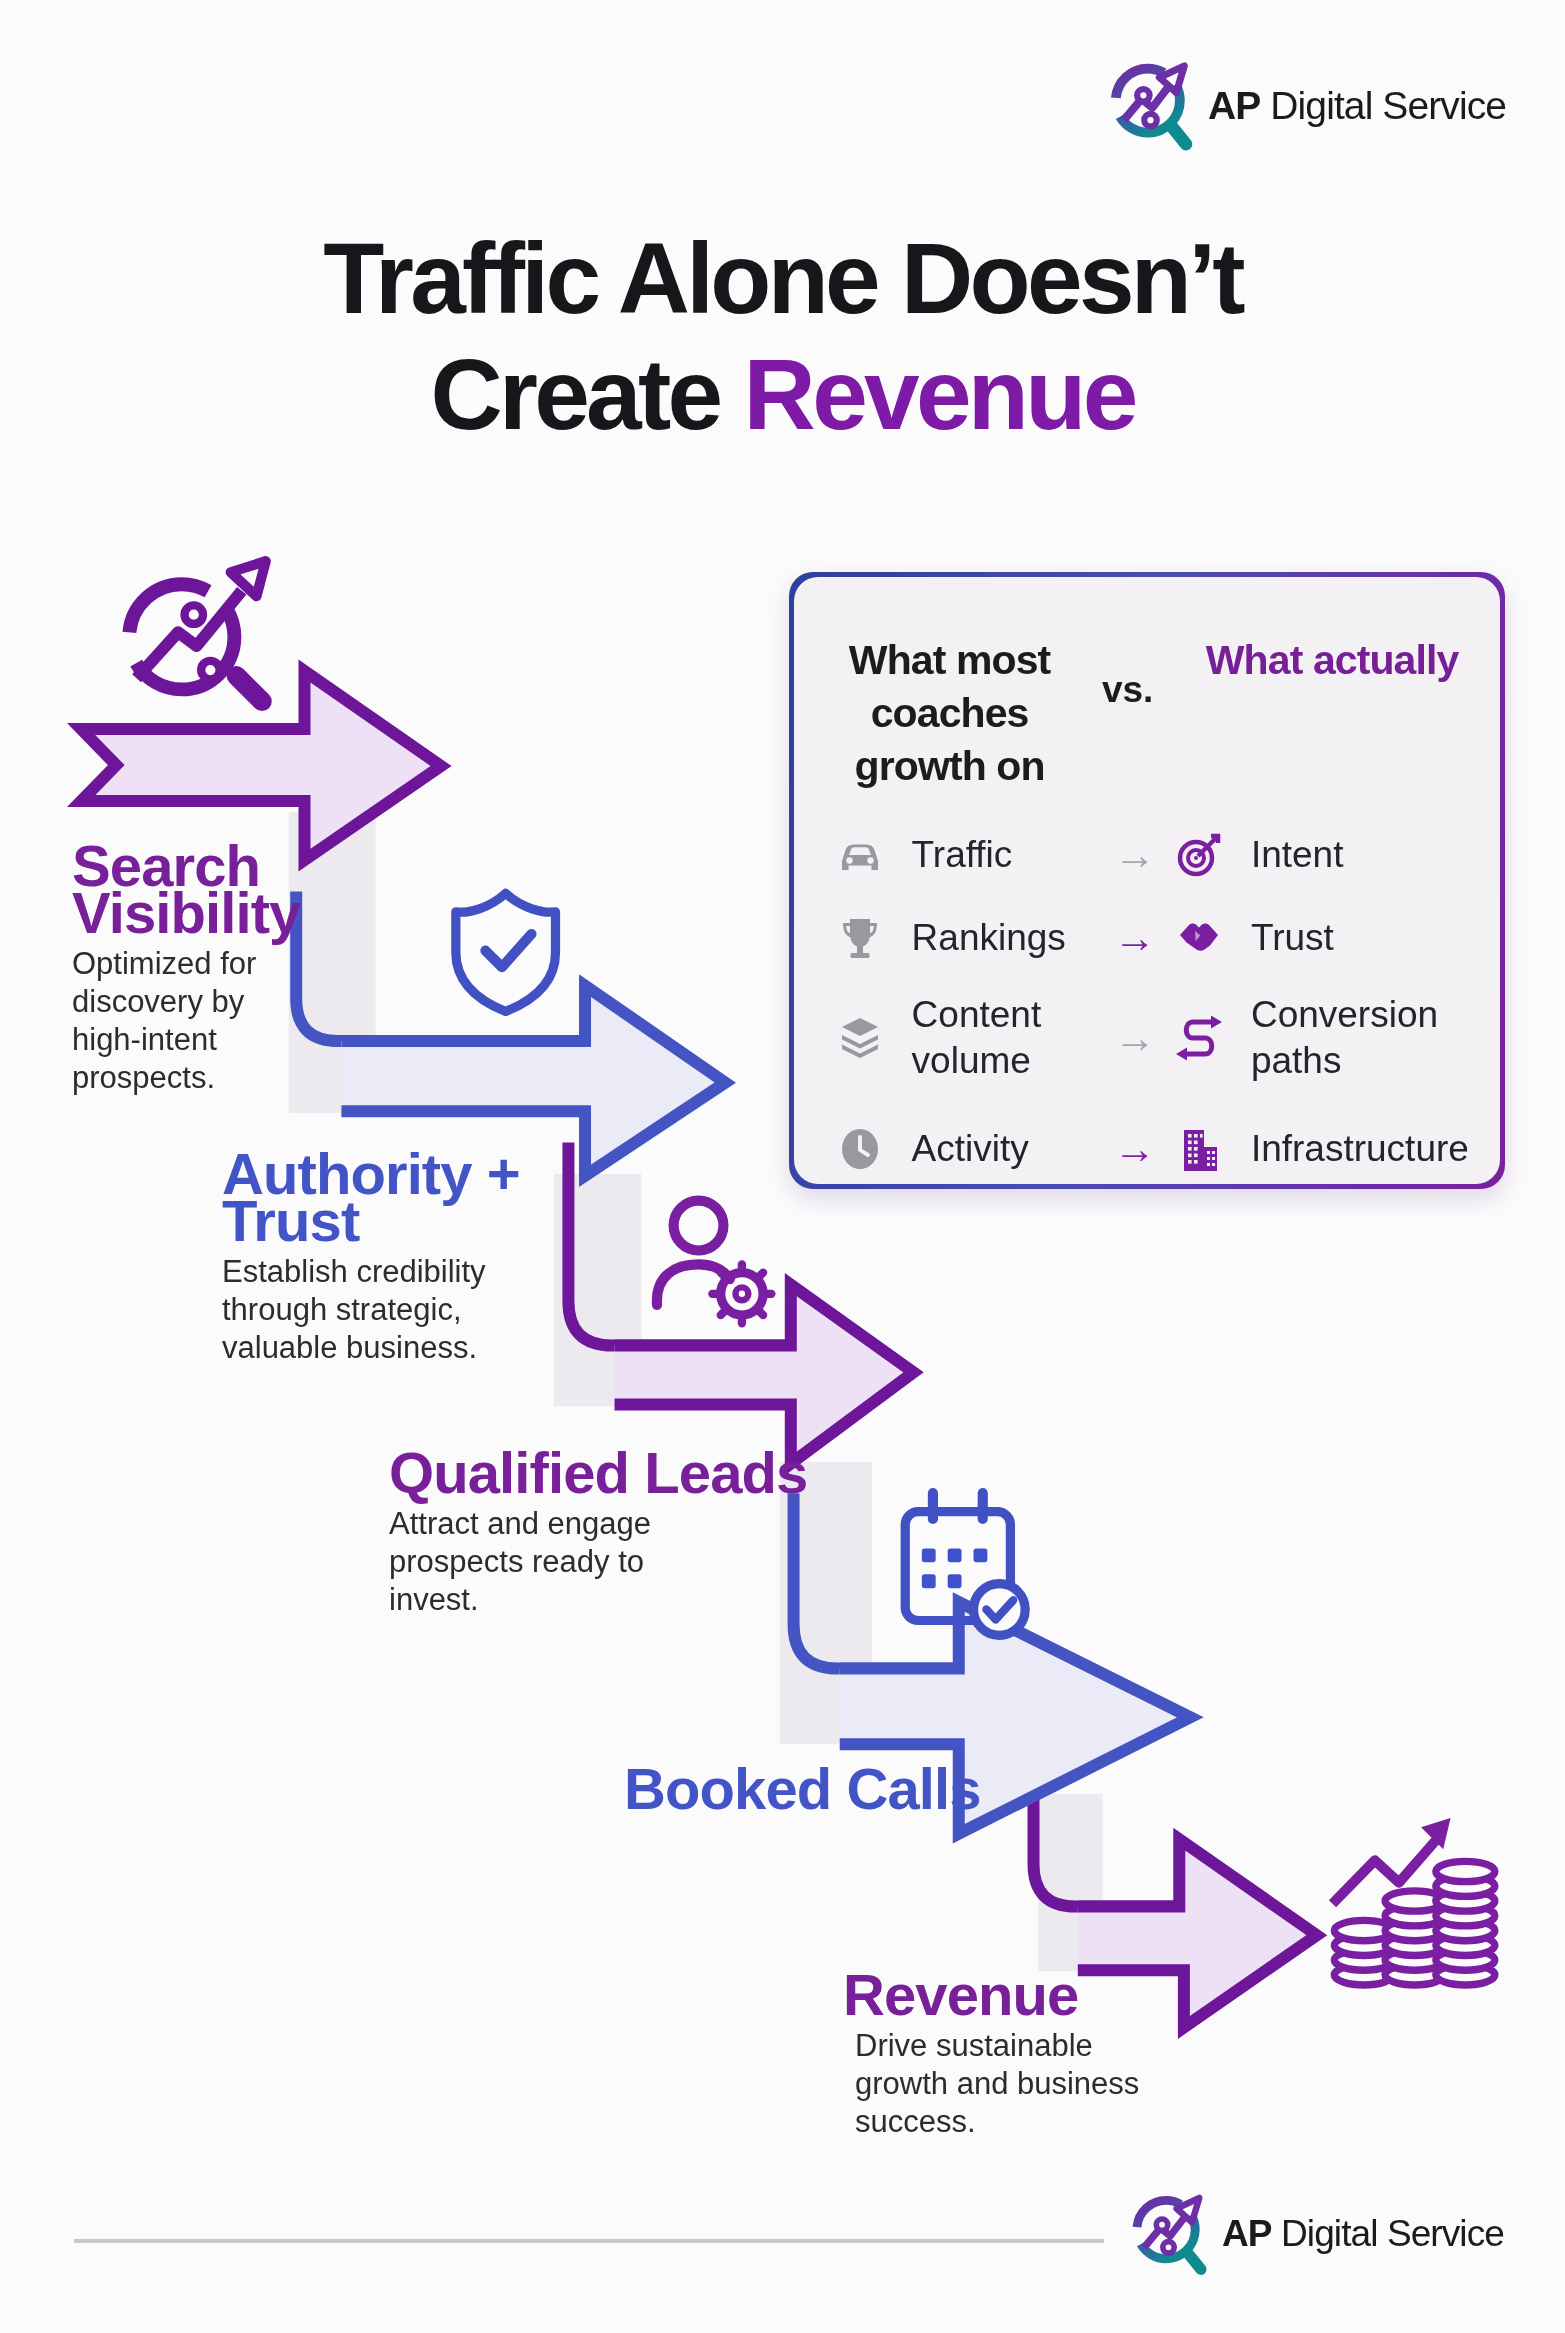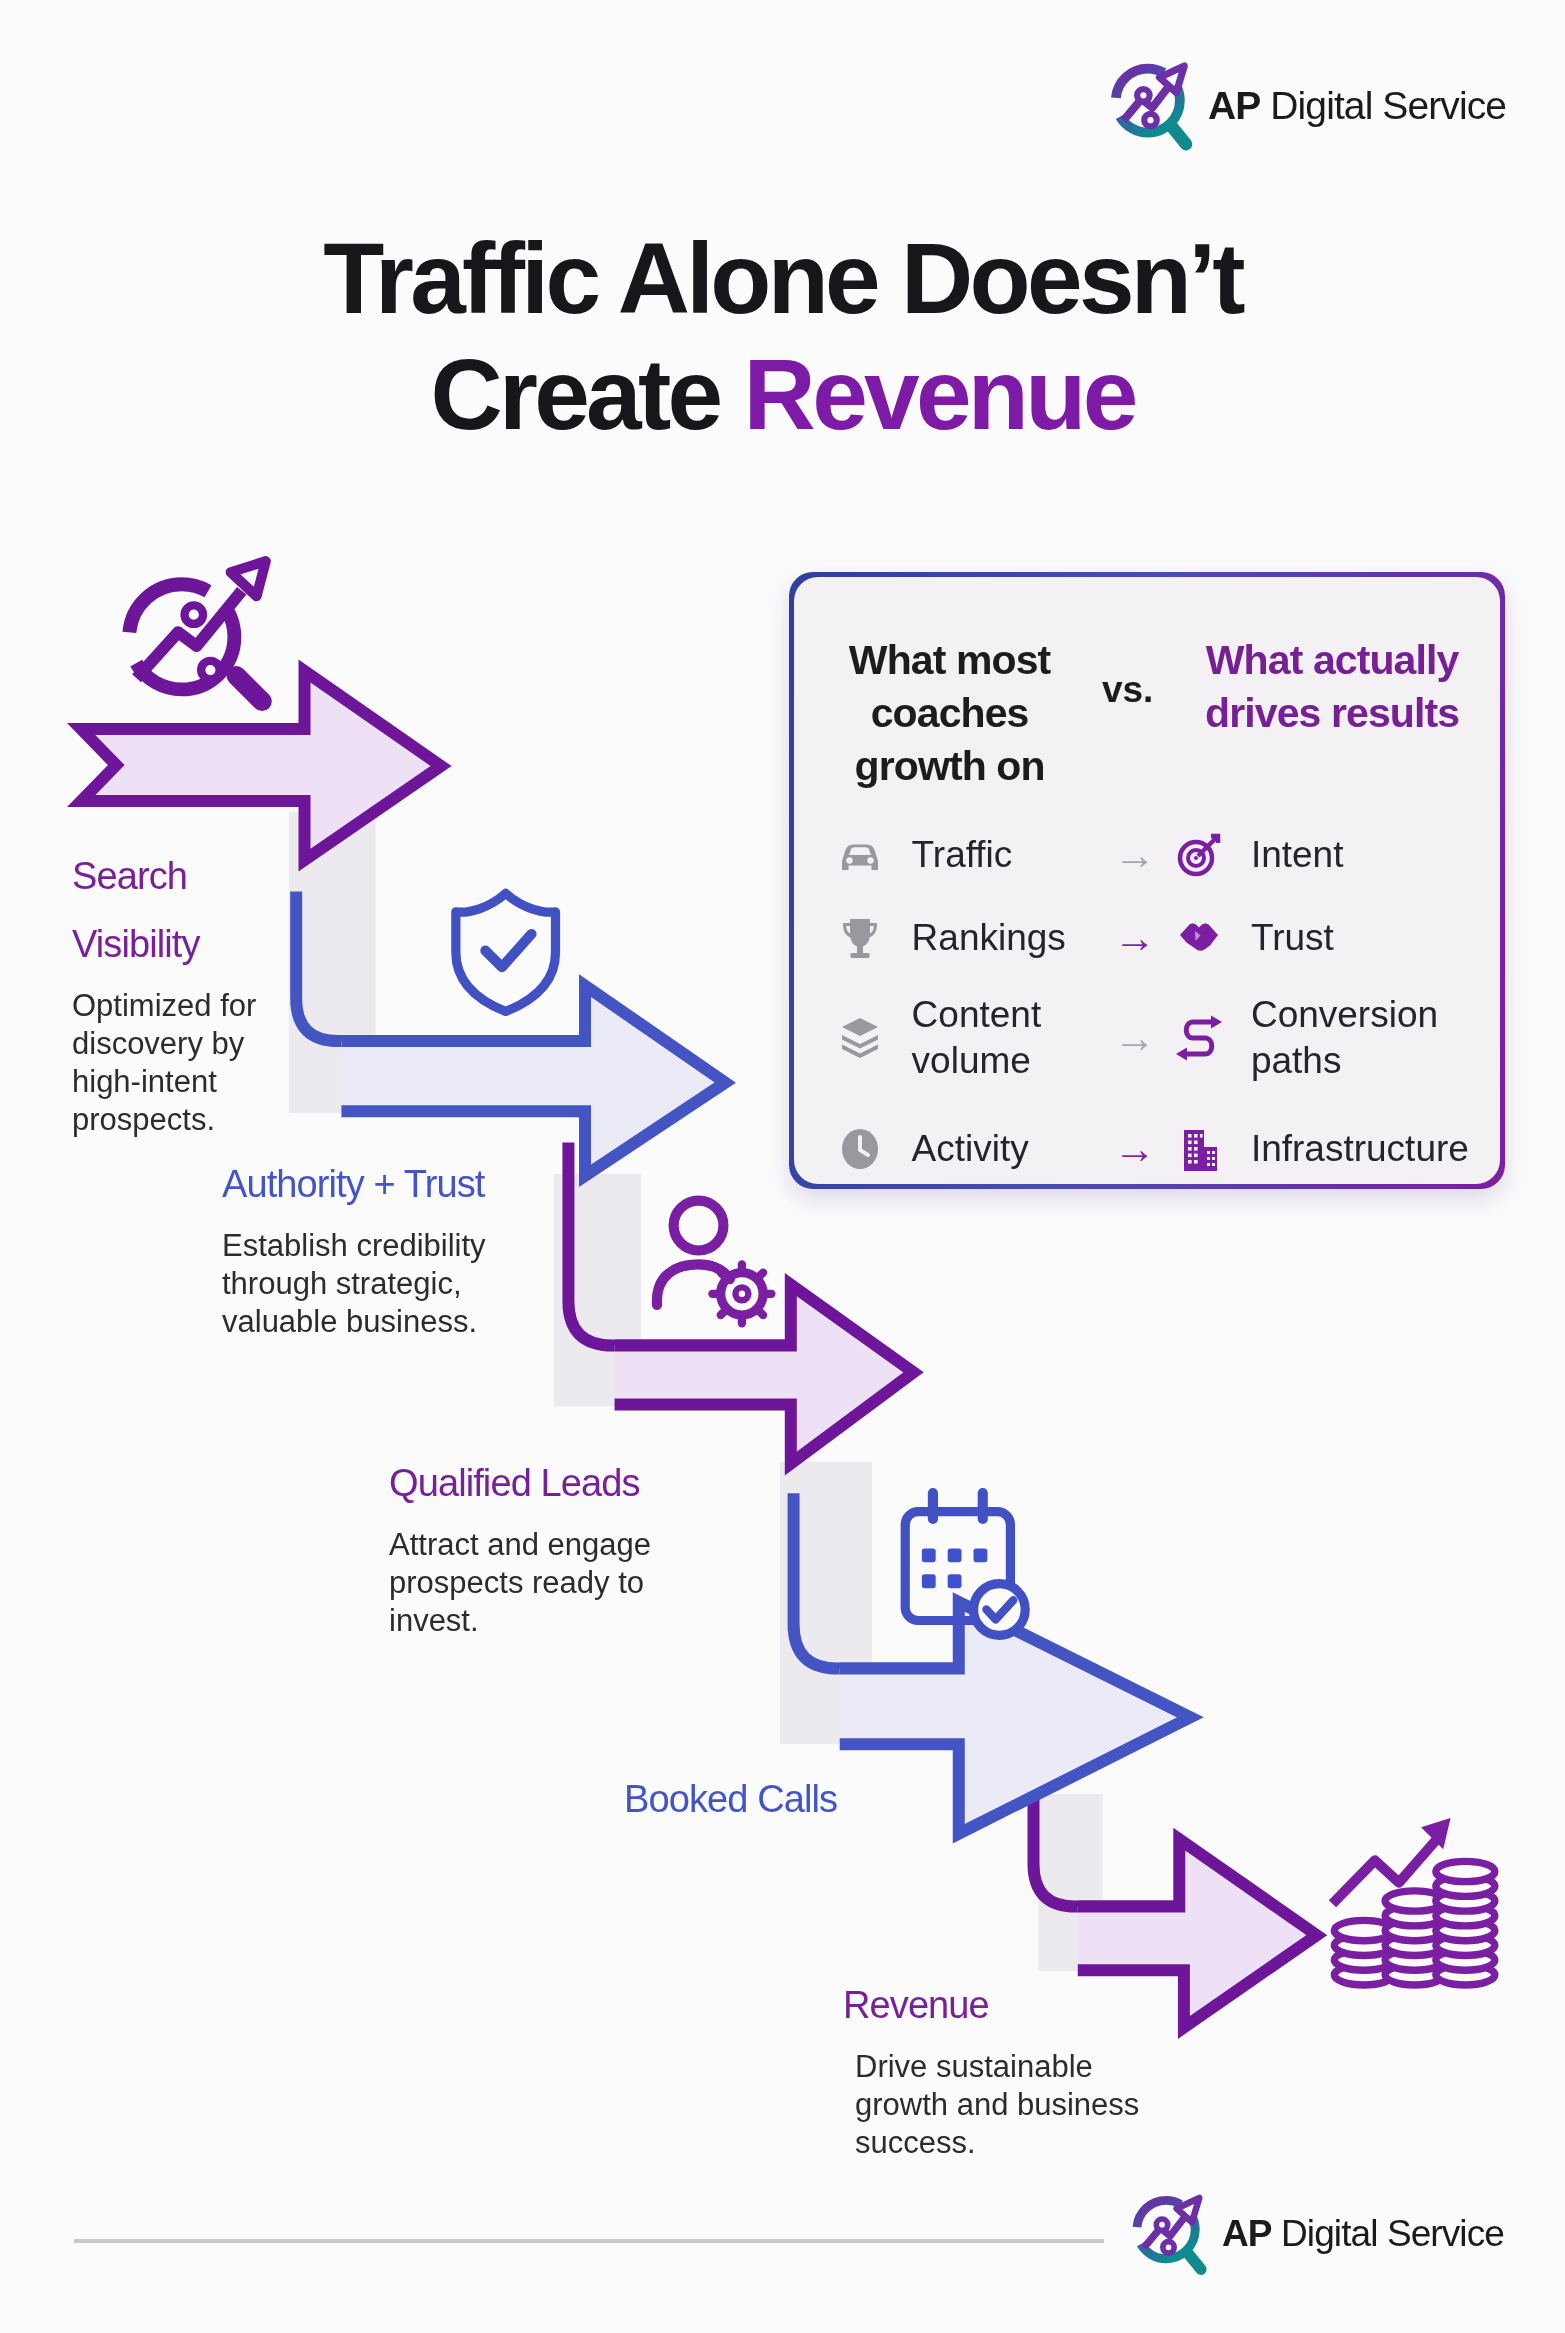--- a/index.html
+++ b/index.html
@@ -37,21 +37,21 @@
   .vs-row .arr.gray{color:#a5a5ab;}
   .vs-row .arr.purple{color:#7b24a4;}
   .vs-row .lbl.r{width:249px;}
   .row1{top:232px;height:92px;}
   .row2{top:315px;height:92px;}
   .row3{top:406px;height:111px;}
   .row4{top:526px;height:92px;}
 
   
   .step{position:absolute;z-index:2;}
-  .step h2{margin:0 0 9.2px 0;font-size:38px;line-height:68px;font-weight:400;letter-spacing:-0.9px;}
+  .step h2{margin:0 0 9.2px 0;font-size:58px;line-height:47px;font-weight:700;letter-spacing:-0.9px;}
   .step p{margin:0;font-size:31px;line-height:38px;color:#2e2b30;}
   .step.purple h2{color:#77209a;}
   .step.blue h2{color:#4355c6;}
   .s1{left:72px;top:842px;width:249px;}
   .s2{left:222px;top:1150px;width:332px;}
   .s3{left:389px;top:1449px;width:480px;}
   .s3 p{width:305px;}
   .s4{left:624px;top:1765px;width:480px;}
   .s4 p{width:388px;}
   .s5{left:843px;top:1971px;width:369px;}
@@ -187,21 +187,20 @@
   <div class="vsbox-border">
     <div class="vsbox">
       <div class="vs-col left">
         <div>What most</div>
         <div>coaches</div>
         <div>growth on</div>
       </div>
       <div class="vs-label">vs.</div>
       <div class="vs-col right">
         <div>What actually</div>
-        <div>drives results</div>
       </div>
 
       <div class="vs-row row1">
         <span class="ic">
           <svg width="48" height="48" viewBox="0 0 48 48" fill="#98989e">
               <path d="M 6 30 L 9.5 19 C 10.6 15.6 13.4 13.5 17 13.5 H 31 C 34.6 13.5 37.4 15.6 38.5 19 L 42 30 V 39 H 35.5 V 34.5 H 12.5 V 39 H 6 Z"></path>
               <circle cx="13.5" cy="29.5" r="3.2" fill="#f3f1f4"></circle>
               <circle cx="34.5" cy="29.5" r="3.2" fill="#f3f1f4"></circle>
               <path d="M 13 24 L 15 18.5 C 15.6 17 16.8 16.2 18.3 16.2 H 29.7 C 31.2 16.2 32.4 17 33 18.5 L 35 24 Z" fill="#f3f1f4"></path>
             </svg>

